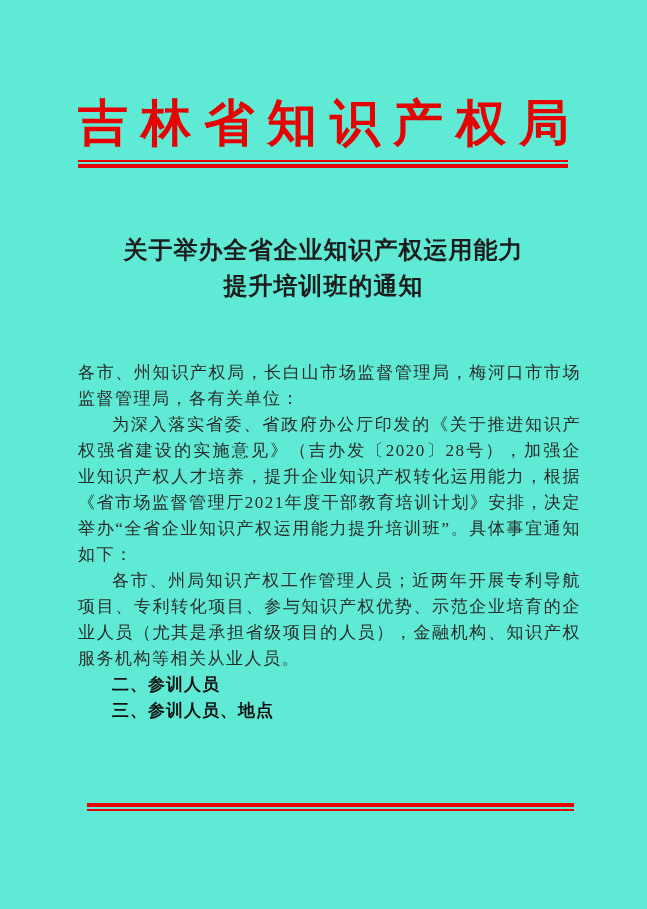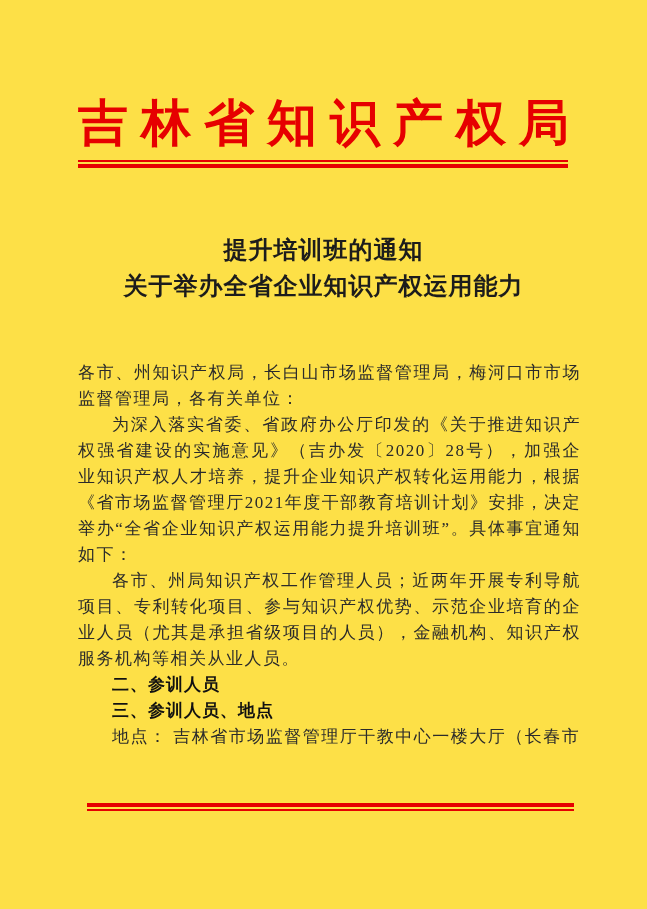--- a/index.html
+++ b/index.html
@@ -1,20 +1,20 @@
 <!DOCTYPE html>
 <html><head>
 <meta charset="utf-8">
 <style>
   html,body { margin:0; padding:0; background:#e8e8e8; }
   .page {
     position:relative;
     width:647px; height:909px;
     margin:0 auto;
-    background:#fde047;
+    background:#5eead4;
     font-family:"Liberation Serif", serif;
     overflow:hidden;
   }
   
   .org-name {
     position:absolute;
     top:90px; left:60px; width:527px;
     text-align:center;
     color:#e60000;
     font-size:50px;
@@ -76,28 +76,27 @@
 </head>
 <body>
 
 <div class="page">
 
   <div class="org-name">吉林省知识产权局</div>
 
   <div class="header-rule"></div>
 
   <div class="doc-title">
+    <div>关于举办全省企业知识产权运用能力</div>
     <div>提升培训班的通知</div>
-    <div>关于举办全省企业知识产权运用能力</div>
   </div>
 
   <div class="doc-body">
     <p>各市、州知识产权局，长白山市场监督管理局，梅河口市市场监督管理局，各有关单位：</p>
     <p class="indent">为深入落实省委、省政府办公厅印发的《关于推进知识产权强省建设的实施意见》（吉办发〔2020〕28号），加强企业知识产权人才培养，提升企业知识产权转化运用能力，根据《省市场监督管理厅2021年度干部教育培训计划》安排，决定举办“全省企业知识产权运用能力提升培训班”。具体事宜通知如下：</p>
     <p class="indent">各市、州局知识产权工作管理人员；近两年开展专利导航项目、专利转化项目、参与知识产权优势、示范企业培育的企业人员（尤其是承担省级项目的人员），金融机构、知识产权服务机构等相关从业人员。</p>
     <p class="section-heading">二、参训人员</p>
     <p class="section-heading">三、参训人员、地点</p>
-    <p class="indent">地点： 吉林省市场监督管理厅干教中心一楼大厅（长春市</p>
   </div>
 
   <div class="footer-rule"></div>
 
 </div>
 
 </body></html>

